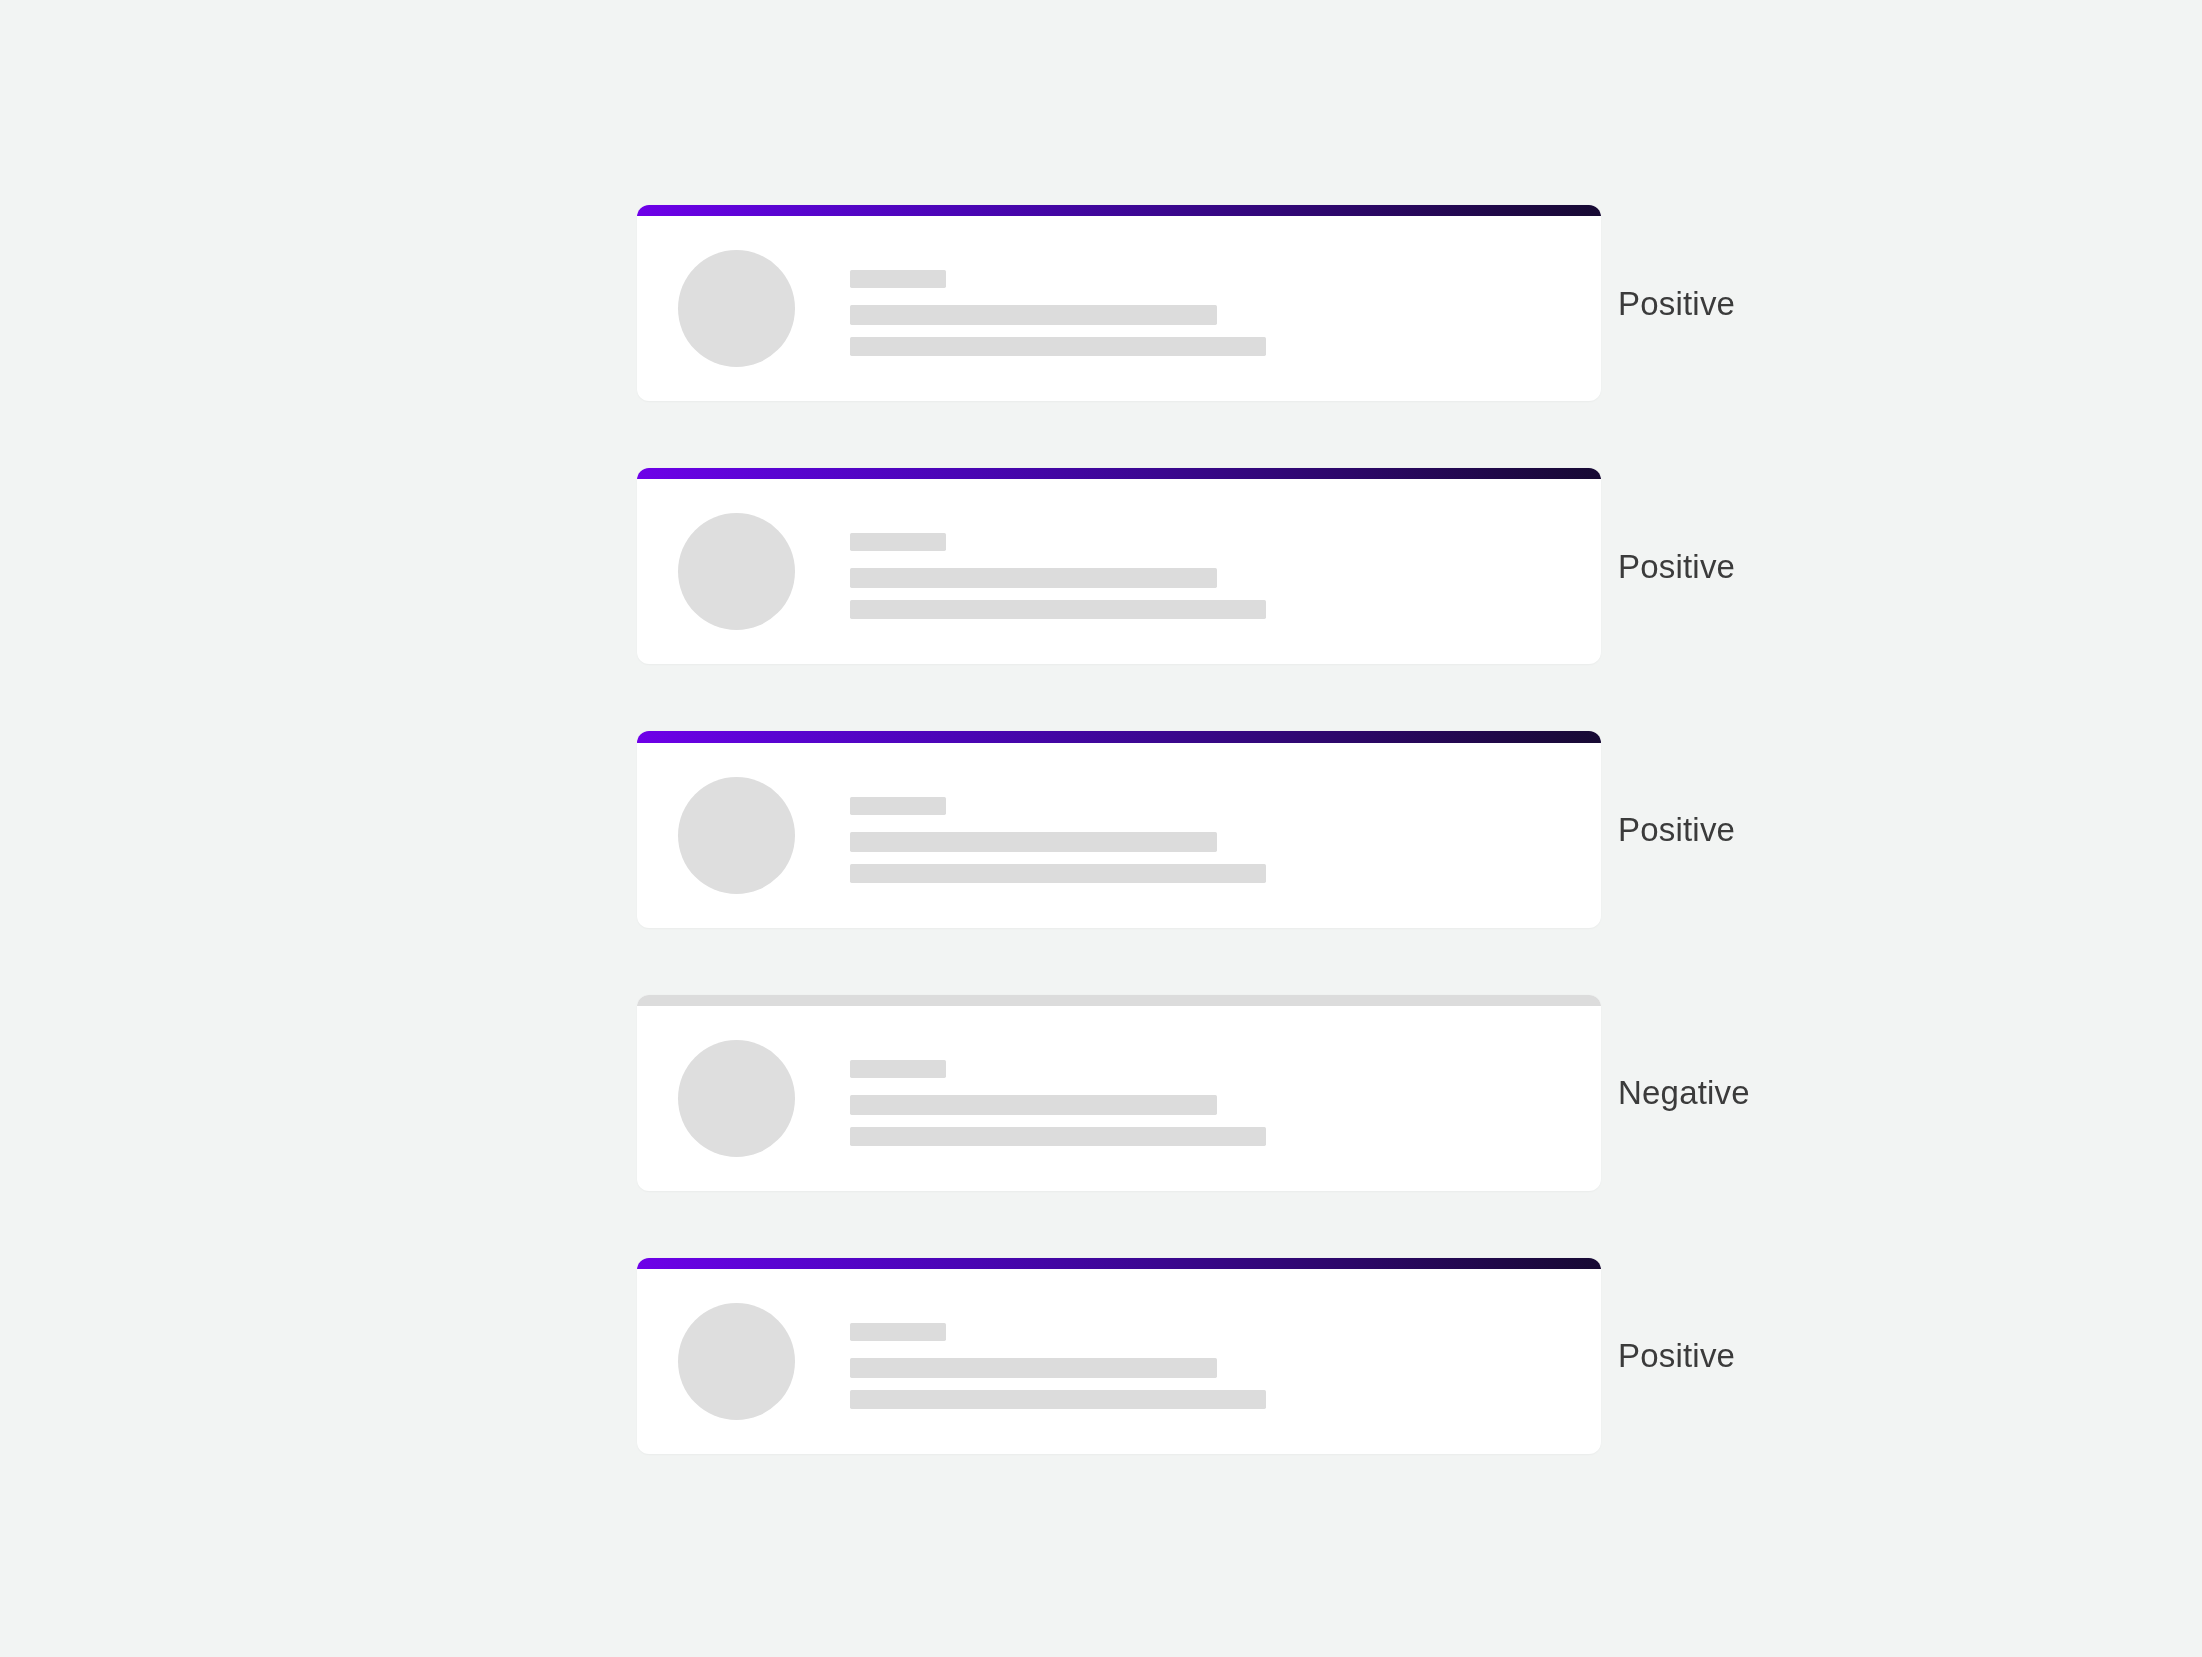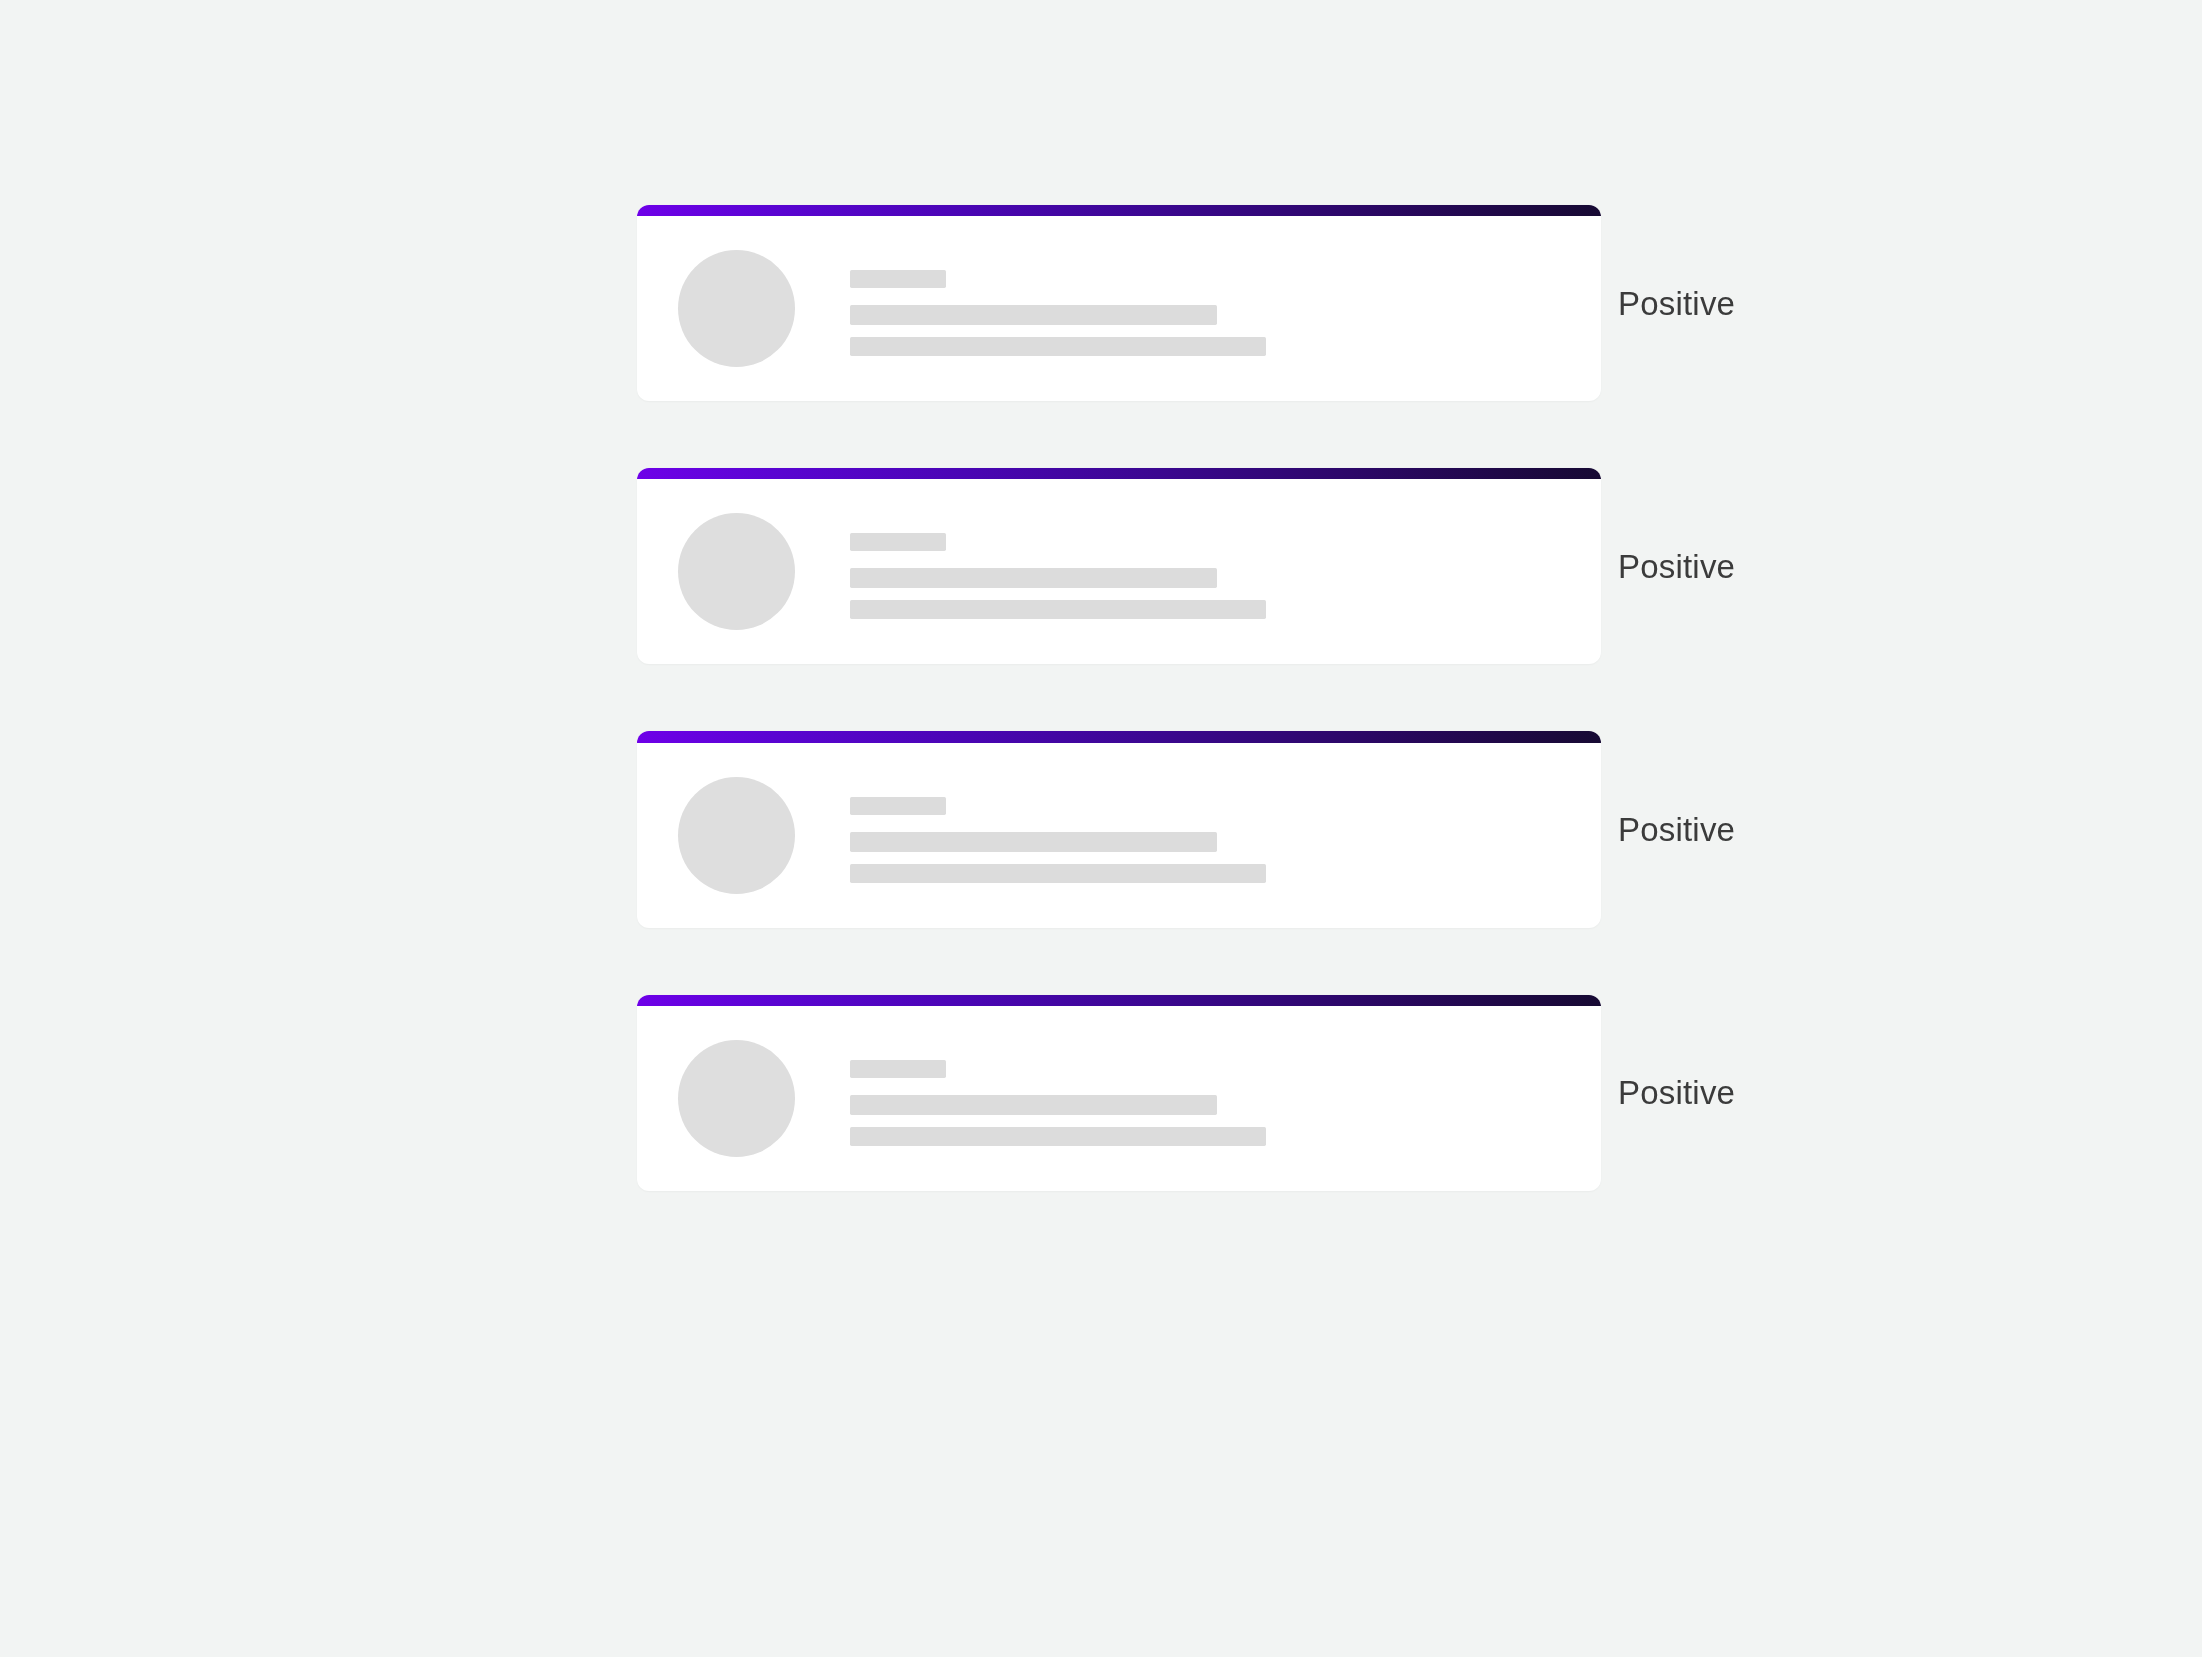--- a/index.html
+++ b/index.html
@@ -151,20 +151,34 @@
           <div class="lines">
             <div class="line short"></div>
             <div class="line medium"></div>
             <div class="line long"></div>
           </div>
         </div>
       </div>
       <div class="sentiment-label">Positive</div>
     </div>
 
+    <div class="row">
+      <div class="card">
+        <div class="card-accent negative"></div>
+        <div class="card-body">
+          <div class="avatar"></div>
+          <div class="lines">
+            <div class="line short"></div>
+            <div class="line medium"></div>
+            <div class="line long"></div>
+          </div>
+        </div>
+      </div>
+      <div class="sentiment-label">Negative</div>
+    </div>
 
     <div class="row">
       <div class="card">
         <div class="card-accent positive"></div>
         <div class="card-body">
           <div class="avatar"></div>
           <div class="lines">
             <div class="line short"></div>
             <div class="line medium"></div>
             <div class="line long"></div>

